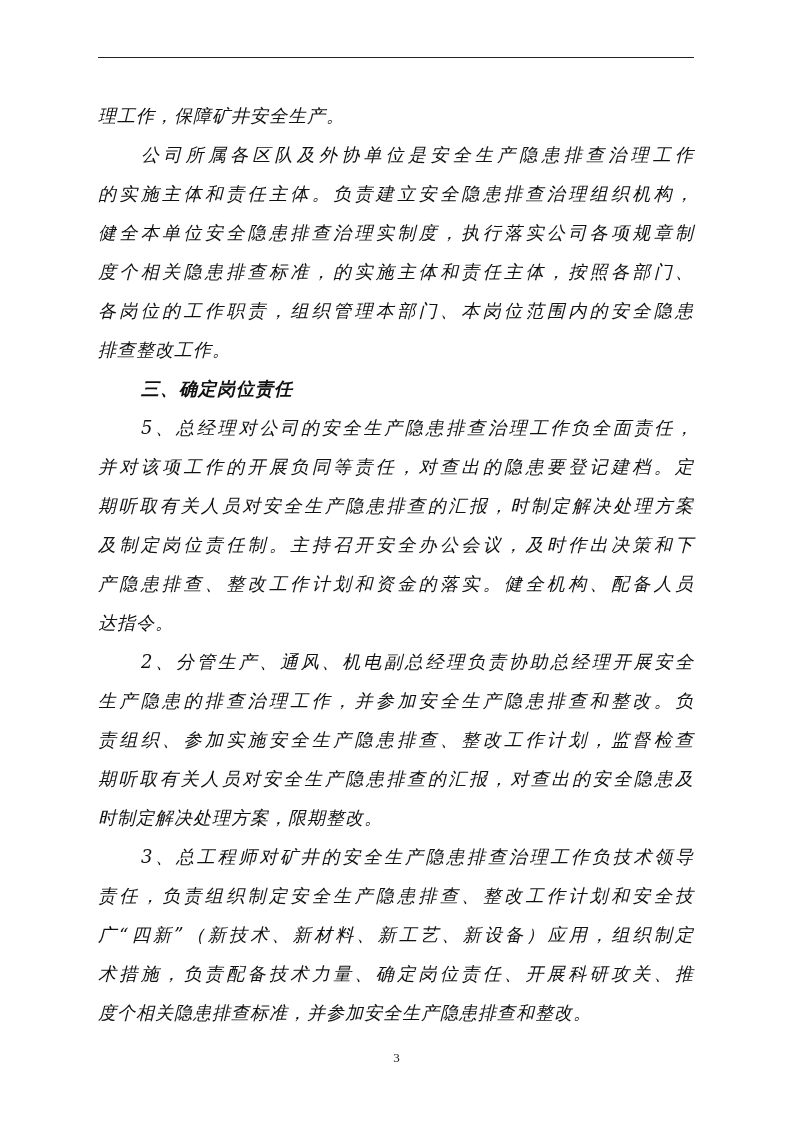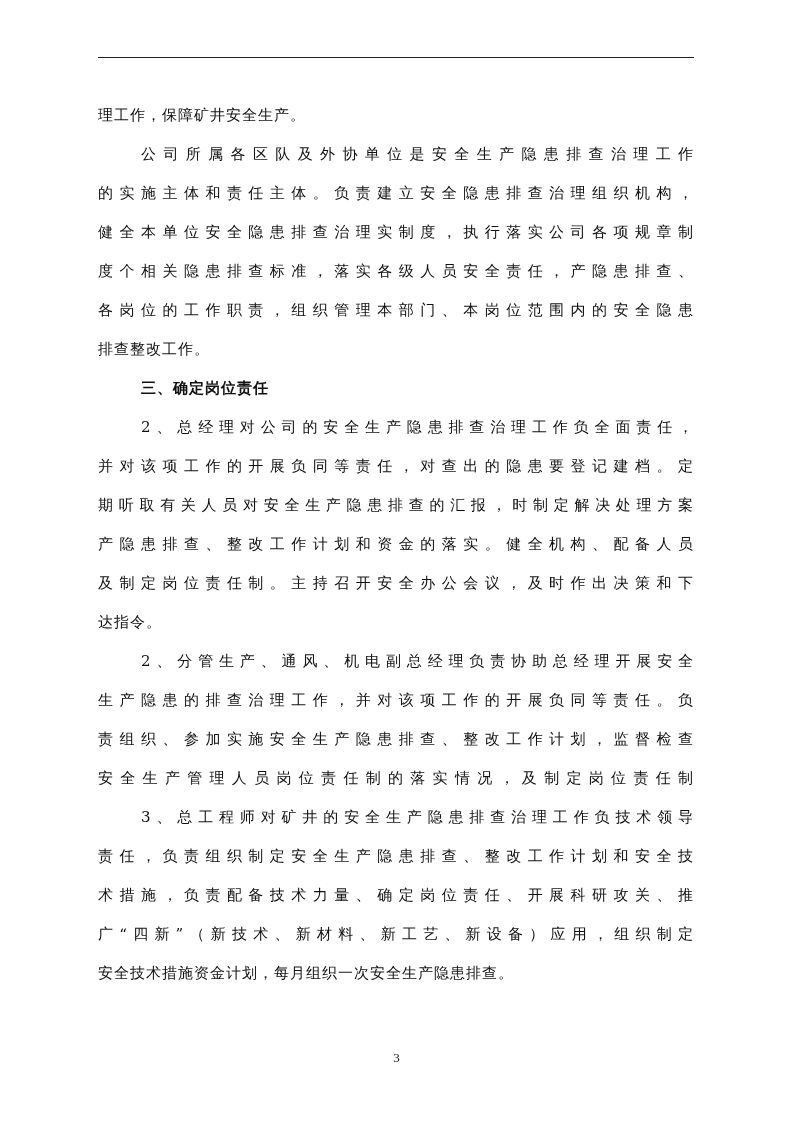--- a/index.html
+++ b/index.html
@@ -1,52 +1,53 @@
 <!DOCTYPE html>
 <html><head>
 <meta charset="utf-8">
 <style>
   html, body { margin: 0; padding: 0; background: #ffffff; }
   body { width: 793px; height: 1122px; position: relative; overflow: hidden;
          font-family: "DejaVu Serif", "Liberation Serif", serif; color: #111; }
   .header-rule { position: absolute; left: 98px; top: 57px; width: 596px; height: 0;
                  border-top: 1px solid #222; }
   .body { position: absolute; left: 98px; top: 96px; width: 596px; }
-  .line { height: 39px; line-height: 39px; font-size: 15px; white-space: nowrap;
-          text-align: justify; text-align-last: justify; letter-spacing: 1px; }
+  .line { height: 39px; line-height: 39px; font-size: 18px; white-space: nowrap;
+          text-align: justify; text-align-last: justify; letter-spacing: 1px; font-style: italic; }
   .line.last { text-align-last: left; }
   .indent { padding-left: 43px; }
   .heading { font-weight: bold; font-family: "DejaVu Sans", "Liberation Sans", sans-serif; text-align-last: left; }
   .page-number { position: absolute; left: 0; width: 793px; top: 1050px; text-align: center;
                  font-size: 13px; font-family: "Liberation Serif", serif; }
 </style>
 </head>
 <body>
 
 <div class="header-rule"></div>
 
 <div class="body">
   <div class="line last">理工作，保障矿井安全生产。</div>
   <div class="line indent">公司所属各区队及外协单位是安全生产隐患排查治理工作</div>
   <div class="line">的实施主体和责任主体。负责建立安全隐患排查治理组织机构，</div>
   <div class="line">健全本单位安全隐患排查治理实制度，执行落实公司各项规章制</div>
-  <div class="line">度个相关隐患排查标准，落实各级人员安全责任，产隐患排查、</div>
+  <div class="line">度个相关隐患排查标准，的实施主体和责任主体，按照各部门、</div>
   <div class="line">各岗位的工作职责，组织管理本部门、本岗位范围内的安全隐患</div>
   <div class="line last">排查整改工作。</div>
   <div class="line indent heading">三、确定岗位责任</div>
-  <div class="line indent">2、总经理对公司的安全生产隐患排查治理工作负全面责任，</div>
+  <div class="line indent">5、总经理对公司的安全生产隐患排查治理工作负全面责任，</div>
   <div class="line">并对该项工作的开展负同等责任，对查出的隐患要登记建档。定</div>
   <div class="line">期听取有关人员对安全生产隐患排查的汇报，时制定解决处理方案</div>
+  <div class="line">及制定岗位责任制。主持召开安全办公会议，及时作出决策和下</div>
   <div class="line">产隐患排查、整改工作计划和资金的落实。健全机构、配备人员</div>
-  <div class="line">及制定岗位责任制。主持召开安全办公会议，及时作出决策和下</div>
   <div class="line last">达指令。</div>
   <div class="line indent">2、分管生产、通风、机电副总经理负责协助总经理开展安全</div>
-  <div class="line">生产隐患的排查治理工作，并对该项工作的开展负同等责任。负</div>
+  <div class="line">生产隐患的排查治理工作，并参加安全生产隐患排查和整改。负</div>
   <div class="line">责组织、参加实施安全生产隐患排查、整改工作计划，监督检查</div>
-  <div class="line">安全生产管理人员岗位责任制的落实情况，及制定岗位责任制</div>
+  <div class="line">期听取有关人员对安全生产隐患排查的汇报，对查出的安全隐患及</div>
+  <div class="line last">时制定解决处理方案，限期整改。</div>
   <div class="line indent">3、总工程师对矿井的安全生产隐患排查治理工作负技术领导</div>
   <div class="line">责任，负责组织制定安全生产隐患排查、整改工作计划和安全技</div>
+  <div class="line">广“四新”（新技术、新材料、新工艺、新设备）应用，组织制定</div>
   <div class="line">术措施，负责配备技术力量、确定岗位责任、开展科研攻关、推</div>
-  <div class="line">广“四新”（新技术、新材料、新工艺、新设备）应用，组织制定</div>
-  <div class="line last">安全技术措施资金计划，每月组织一次安全生产隐患排查。</div>
+  <div class="line last">度个相关隐患排查标准，并参加安全生产隐患排查和整改。</div>
 </div>
 
 <div class="page-number">3</div>
 
 </body></html>

